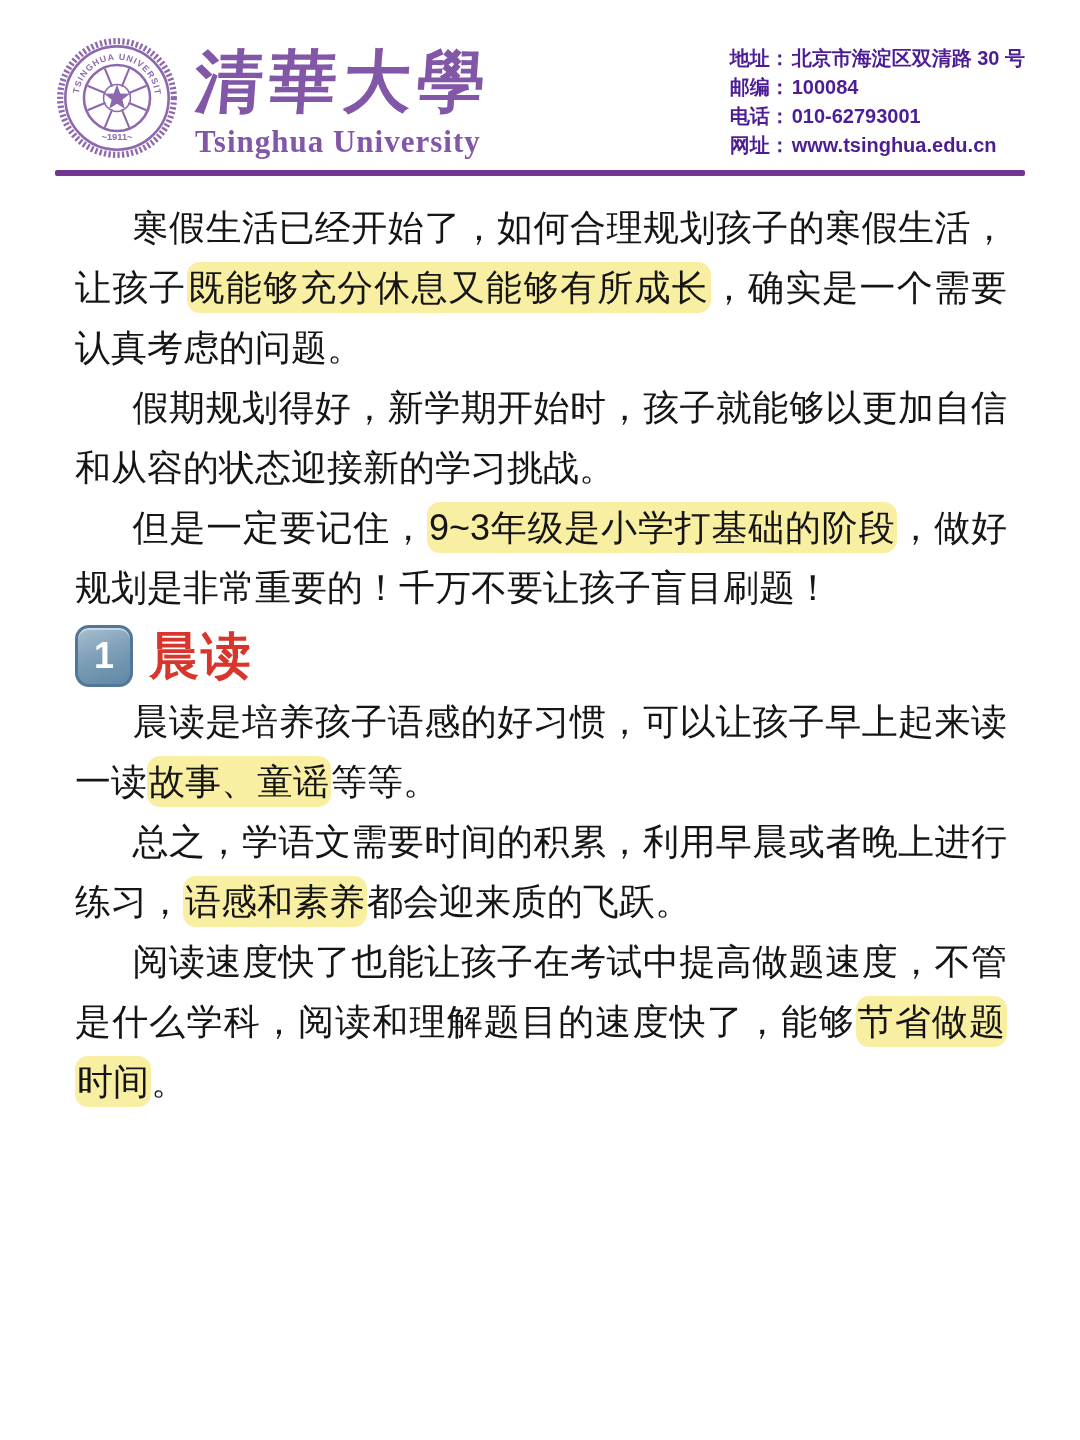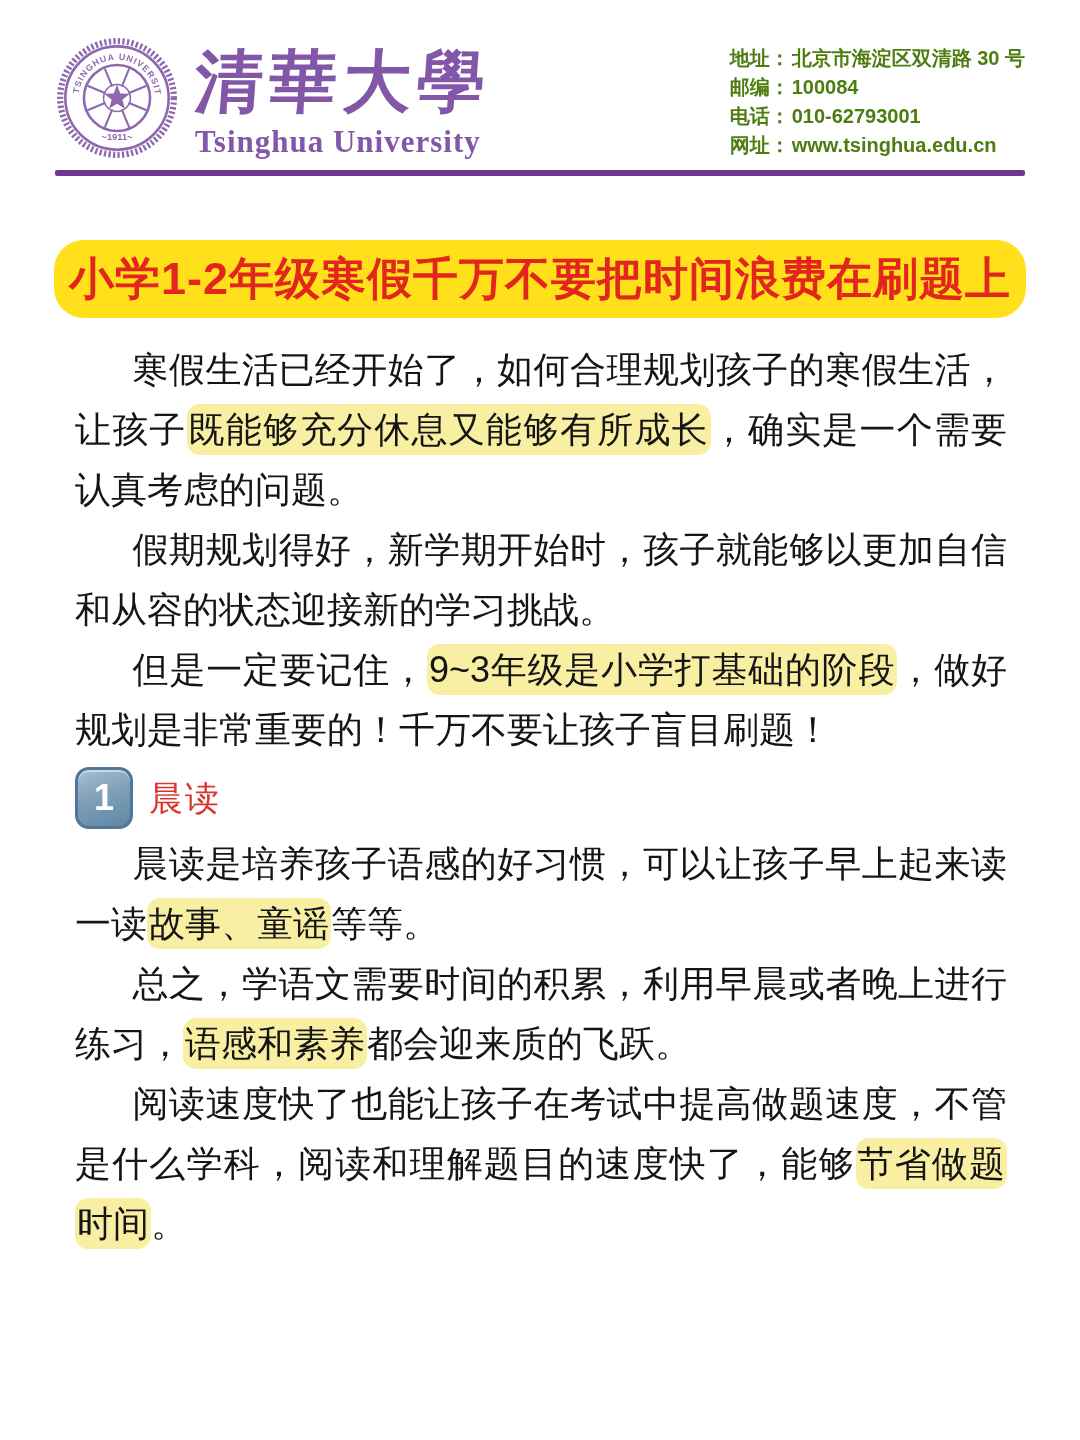--- a/index.html
+++ b/index.html
@@ -14,21 +14,21 @@
   .hdr-names{display:flex;flex-direction:column;padding-top:4px;}
   .calligraphy{
     font-family:"Liberation Serif",serif;font-weight:bold;color:#8257A8;
     font-size:68px;line-height:84px;letter-spacing:6px;transform:skewX(-4deg);
   }
   .en-name{
     font-family:"Liberation Serif",serif;font-weight:bold;color:#8257A8;
     font-size:31px;line-height:36px;letter-spacing:1px;
   }
   .hdr-contact{padding-top:8px;}
-  .c-row{font-size:20px;line-height:29px;font-weight:bold;color:#4d7c0f;white-space:nowrap;}
+  .c-row{font-size:20px;line-height:29px;font-weight:bold;color:#4c1d95;white-space:nowrap;}
   .c-label{margin-right:2px;}
   .divider{height:6px;background:#71368F;margin:10px 55px 0 55px;border-radius:2px;}
   
   .title-banner{
     margin:64px 54px 0 54px;height:78px;background:#FFE01A;border-radius:30px;
     display:flex;align-items:center;justify-content:center;
   }
   .title-banner span{font-size:45px;font-weight:bold;color:#E2261E;letter-spacing:1px;white-space:nowrap;}
   
   .body{
@@ -43,21 +43,21 @@
   }
   
   .section-head{display:flex;align-items:center;gap:16px;height:68px;margin:4px 0 2px 0;}
   .keycap{
     width:52px;height:56px;border-radius:14px;
     background:linear-gradient(160deg,#A9BfD1 0%,#7FA0B8 45%,#5E87A6 100%);
     border:3px solid #517697;box-shadow:inset 0 2px 0 rgba(255,255,255,.45);
     color:#ffffff;font-size:36px;font-weight:bold;
     display:flex;align-items:center;justify-content:center;
   }
-  .section-title{font-size:34px;font-weight:normal;color:#D8362C;letter-spacing:2px;}
+  .section-title{font-size:50px;font-weight:bold;color:#D8362C;letter-spacing:2px;}
 </style>
 </head>
 <body>
 
 <div class="page">
 
   <header class="hdr">
     <div class="hdr-left">
       <svg class="seal" viewBox="0 0 120 120" aria-hidden="true">
         <defs>
@@ -93,23 +93,20 @@
     <div class="hdr-contact">
       <div class="c-row"><span class="c-label">地址：</span><span class="c-value">北京市海淀区双清路 30 号</span></div>
       <div class="c-row"><span class="c-label">邮编：</span><span class="c-value">100084</span></div>
       <div class="c-row"><span class="c-label">电话：</span><span class="c-value">010-62793001</span></div>
       <div class="c-row"><span class="c-label">网址：</span><span class="c-value">www.tsinghua.edu.cn</span></div>
     </div>
   </header>
 
   <div class="divider"></div>
 
-  <div class="title-banner">
-    <span>小学1-2年级寒假千万不要把时间浪费在刷题上</span>
-  </div>
 
   <main class="body">
 
     <p><span>寒假生活已经开始了，如何合理规划孩子的寒假生活，让孩子</span><span class="hl">既能够充分休息又能够有所成长</span><span>，确实是一个需要认真考虑的问题。</span></p>
 
     <p><span>假期规划得好，新学期开始时，孩子就能够以更加自信和从容的状态迎接新的学习挑战。</span></p>
 
     <p><span>但是一定要记住，</span><span class="hl">9~3年级是小学打基础的阶段</span><span>，做好规划是非常重要的！千万不要让孩子盲目刷题！</span></p>
 
 

